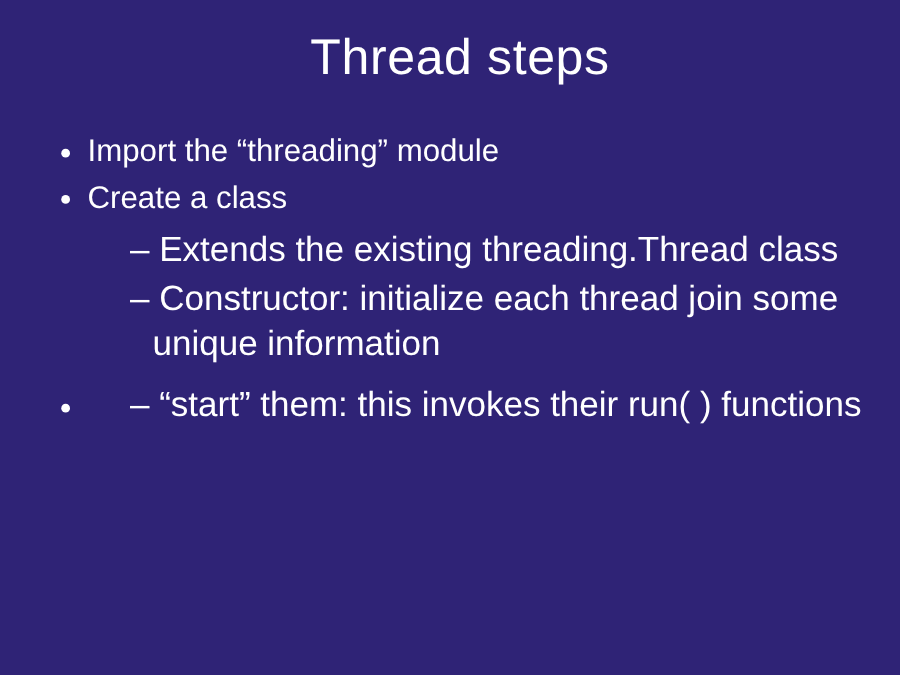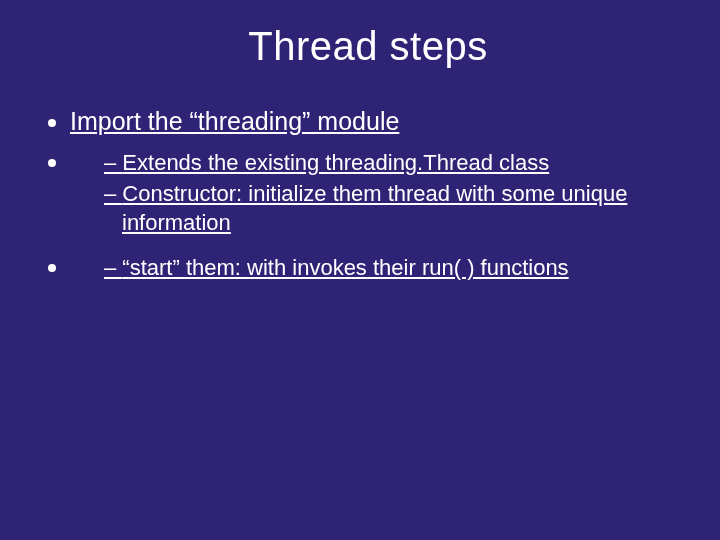--- a/index.html
+++ b/index.html
@@ -23,58 +23,58 @@
     font-size: 40px;
     font-weight: 400;
     margin: 0 0 36px 0;
     color: #ffffff;
     letter-spacing: 0.5px;
   }
   ul.level1 {
     list-style: disc;
     margin: 0;
     padding-left: 40px;
-    text-decoration: underline;
   }
   ul.level1 > li {
     font-size: 25px;
     line-height: 1.35;
     margin-bottom: 3px;
   }
   ul.level2 {
     list-style: none;
     margin: 6px 0 12px 0;
     padding-left: 34px;
   }
   ul.level2 > li {
-    font-size: 22px;
+    font-size: 28px;
     line-height: 1.3;
     margin-bottom: 3px;
     text-indent: -18px;
     padding-left: 18px;
   }
   ul.level2 > li::before {
     content: "– ";
   }
   .spacer-top {
     margin-top: 10px;
   }
 </style>
 </head>
 <body>
 
 <div class="slide">
   <h1 class="title">Thread steps</h1>
   <ul class="level1">
     <li>Import the “threading” module</li>
     <li>
+      <span>Create a class</span>
       <ul class="level2">
         <li>Extends the existing threading.Thread class</li>
-        <li>Constructor:  initialize them thread with some unique information</li>
+        <li>Constructor:  initialize each thread join some unique information</li>
       </ul>
     </li>
     <li class="spacer-top">
       <ul class="level2">
-        <li>“start” them:  with invokes their run( ) functions</li>
+        <li>“start” them:  this invokes their run( ) functions</li>
       </ul>
     </li>
   </ul>
 </div>
 
 </body></html>

